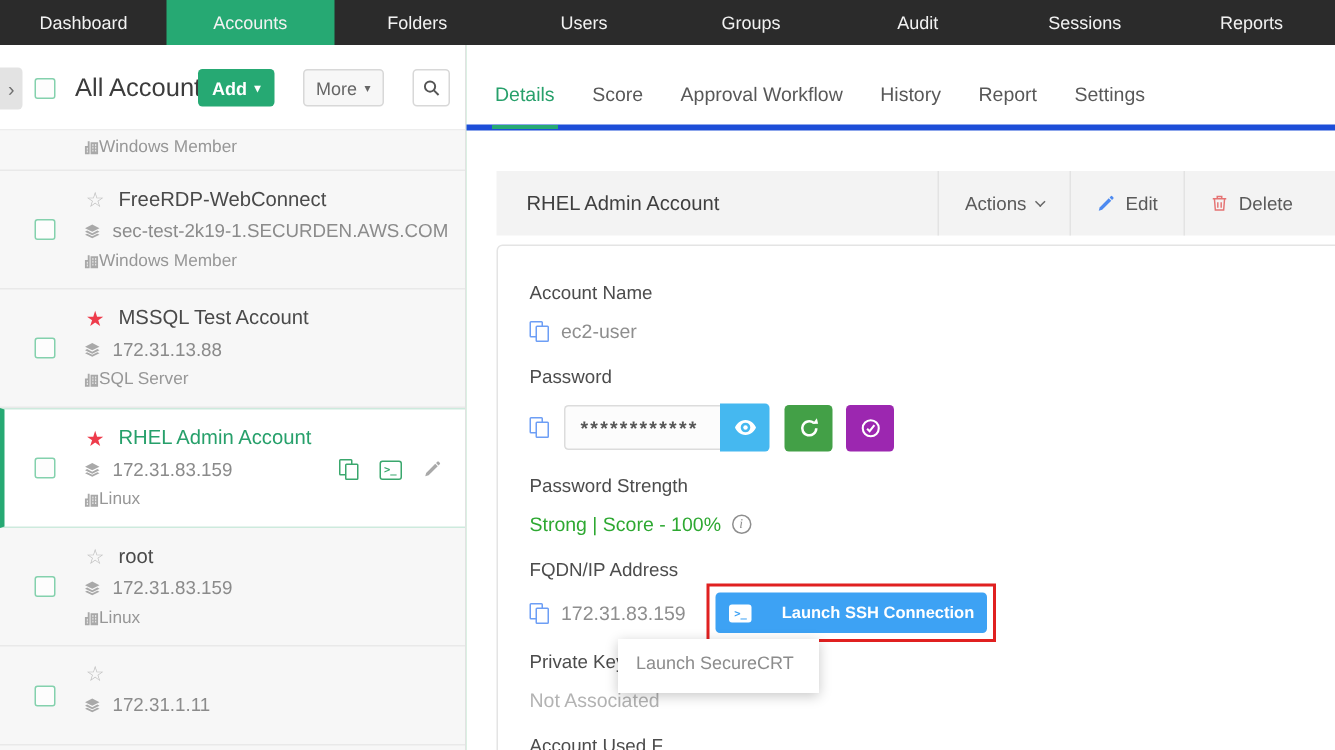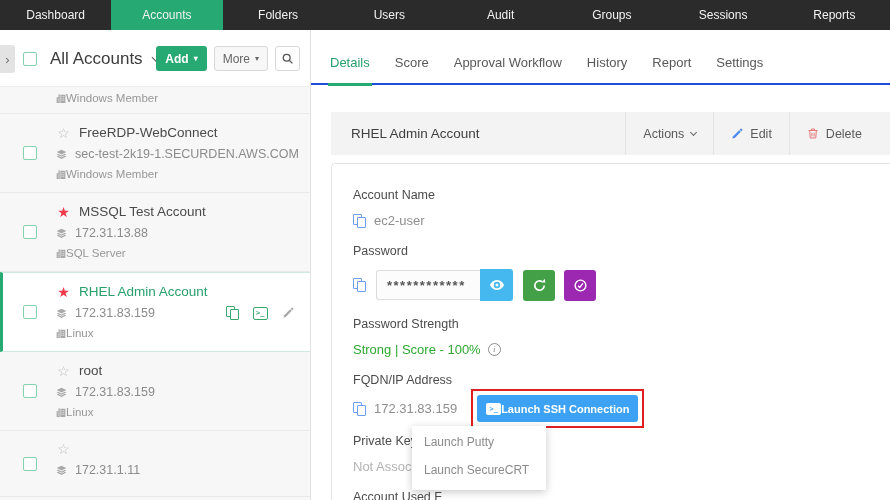--- a/index.html
+++ b/index.html
@@ -20,21 +20,21 @@
   
   .sidebar{position:absolute;left:0;top:30px;width:311px;bottom:0;background:#f7f7f7;border-right:1px solid #e2e2e2}
   .sb-header{position:relative;height:57px;background:#fff;border-bottom:1px solid #ededed}
   .collapse-btn{position:absolute;left:0;top:15px;width:15px;height:28px;background:#e3e3e3;border-radius:0 3px 3px 0;
     color:#6f6f6f;display:flex;align-items:center;justify-content:center;font-size:13px}
   .checkbox{display:inline-block;width:14px;height:14px;border:1.5px solid #84d1ad;border-radius:2px;background:#fdfdfd}
   .sb-check{position:absolute;left:23px;top:22px}
   .sb-title{position:absolute;left:50px;top:19px;font-size:17px;color:#3c3c3c;display:flex;align-items:center;gap:10px}
   .chev{display:inline-block;width:7px;height:7px;border-right:1.6px solid #555;border-bottom:1.6px solid #555;transform:rotate(45deg);margin-top:-4px}
   .chev.sm{width:5px;height:5px;border-width:1.4px;margin-top:-2px}
-  .sb-buttons{position:absolute;right:10px;top:16px;display:flex;gap:7px;align-items:center}
+  .sb-buttons{position:absolute;right:10px;top:16px;display:flex;gap:19px;align-items:center}
   .btn-add{background:var(--accent);color:#fff;font-size:12px;font-weight:bold;padding:5px 9px;border-radius:3px;display:flex;gap:5px;align-items:center;height:25px}
   .btn-more{background:#f7f7f7;border:1px solid #d8d8d8;color:#666;font-size:12px;padding:4px 8px;border-radius:3px;display:flex;gap:5px;align-items:center;height:25px}
   .caret{font-size:8px;line-height:1}
   .btn-search{width:25px;height:25px;border:1px solid #d8d8d8;border-radius:3px;display:flex;align-items:center;justify-content:center;background:#fff}
 
   .partial-item{position:relative;padding:5px 0 9px 56px;border-bottom:1px solid #e9e9e9}
   .meta-row{display:flex;align-items:center;gap:0;font-size:11.5px;color:#979797}
   .meta-row .ico,.host-row .ico{color:#a9a9a9;display:inline-flex}
   .account-item{position:relative;padding:11px 8px 12px 56px;border-bottom:1px solid #e9e9e9}
   .account-item .checkbox{position:absolute;left:23px;top:50%;transform:translateY(-50%)}
@@ -54,21 +54,21 @@
   .ic-copy::before{content:"";position:absolute;left:0;top:0;width:7px;height:9px;border:1.4px solid currentColor;border-radius:1px}
   .ic-copy::after{content:"";position:absolute;left:3.5px;top:3px;width:7px;height:9px;border:1.4px solid currentColor;border-radius:1px;background:#fff}
   .ic-term{position:relative;display:inline-block;width:15px;height:13px;border:1.4px solid currentColor;border-radius:2px}
   .ic-term::after{content:">_";position:absolute;left:2px;top:1px;font:700 7px/1.2 "DejaVu Sans Mono",monospace}
   .ic-info{display:inline-flex;width:13px;height:13px;border:1.2px solid #8e8e8e;border-radius:50%;color:#8e8e8e;
     align-items:center;justify-content:center;font:italic 9px/1 "Liberation Serif",serif}
   .ic-info::after{content:"i"}
 
   
   .main{position:absolute;left:311px;top:30px;right:0;bottom:0;background:#fff}
-  .tabs{display:flex;gap:21px;padding:25px 0 0 17px;border-bottom:2px solid #1d4ed8}
+  .tabs{display:flex;gap:21px;padding:25px 0 0 17px;border-bottom:4px solid #1d4ed8}
   .tab{font-size:13px;color:#585858;padding:0 2px 13px 2px}
   .tab.active{color:var(--accent-text);box-shadow:0 3px 0 0 var(--accent)}
 
   .acct-header{margin:27px 0 0 20px;height:43px;background:#f3f3f3;display:flex;align-items:stretch}
   .ah-title{display:flex;align-items:center;padding-left:20px;font-size:13.5px;color:#3f3f3f;flex:1}
   .ah-cell{display:flex;align-items:center;gap:7px;padding:0 17px;border-left:1px solid #e3e3e3;font-size:12.5px;color:#5a5a5a}
   .ah-cell.delete{padding-right:28px}
   .ah-cell .chev.sm{border-color:#666}
   .ico-edit{color:#4d8af0;display:inline-flex}
   .ico-trash{color:#e57373;display:inline-flex}
@@ -84,41 +84,41 @@
     display:flex;align-items:center;padding-left:10px;font-size:13px;font-weight:bold;letter-spacing:1.5px;color:#555;overflow:hidden}
   .pw-btn{width:32px;height:31px;border-radius:3px;display:flex;align-items:center;justify-content:center;flex:0 0 auto}
   .btn-eye{background:var(--eye);border-radius:0 3px 3px 0;width:33px;height:32px}
   .btn-refresh{background:var(--refresh);margin-left:10px}
   .btn-verify{background:var(--verify);margin-left:9px}
   .strength-row{display:flex;align-items:center;gap:7px;font-size:13px;color:var(--strength)}
   .fqdn .f-label{margin-bottom:2px}
   .field.fqdn{margin-bottom:6px}
   .fqdn-row{display:flex;align-items:center;gap:8px}
   .red-box{margin-left:6px;border:2px solid var(--annotation);padding:4px;display:inline-flex;background:transparent}
-  .btn-launch{background:var(--launch);color:#fff;font-size:11px;font-weight:bold;padding:0 9px;height:27px;border-radius:3px;display:flex;align-items:center;gap:0;white-space:nowrap}
+  .btn-launch{background:var(--launch);color:#fff;font-size:11px;font-weight:bold;padding:0 9px;height:27px;border-radius:3px;display:flex;align-items:center;gap:20px;white-space:nowrap}
   .launch-term{width:15px;height:12px;background:#fff;border-radius:2px;color:var(--launch);text-align:center;font:700 7px/12px "DejaVu Sans Mono",monospace}
   .launch-term::after{content:">_"}
   .pk-value{color:#b3b3b3}
 
   .ssh-menu{position:absolute;left:101px;top:396px;width:134px;background:#fff;box-shadow:0 2px 8px rgba(0,0,0,.22);z-index:5;padding:2px 0 6px 0}
   .menu-item{font-size:12px;color:#8c8c8c;padding:7px 12px;white-space:nowrap}
   .menu-item.highlighted{background:var(--teal);color:#fff;font-weight:bold}
 </style>
 </head>
 <body>
 
 <div class="screen" data-interactable="false">
 
   <div class="topnav" id="topnav" data-interactable="false">
       <div class="nav-item" data-interactable="true">Dashboard</div>
       <div class="nav-item active" data-interactable="true">Accounts</div>
       <div class="nav-item" data-interactable="true">Folders</div>
       <div class="nav-item" data-interactable="true">Users</div>
+      <div class="nav-item" data-interactable="true">Groups</div>
       <div class="nav-item" data-interactable="true">Audit</div>
-      <div class="nav-item" data-interactable="true">Groups</div>
       <div class="nav-item" data-interactable="true">Sessions</div>
       <div class="nav-item" data-interactable="true">Reports</div>
     </div>
 
   <div class="sidebar" data-interactable="false">
     <div class="sb-header" data-interactable="false">
       <div class="collapse-btn" data-interactable="true">
           <span data-interactable="false">›</span>
         </div>
       <span class="checkbox sb-check" data-interactable="true"></span>
@@ -390,18 +390,17 @@
         <div class="f-value pk-value" data-interactable="false">Not Associated</div>
       </div>
 
       <div class="field" data-interactable="false">
         <div class="f-label" data-interactable="false">Account Used F</div>
       </div>
 
     </div>
 
     <div class="ssh-menu" id="ssh-menu" data-interactable="false">
-        <div class="menu-item" data-interactable="true">Launch Putty</div>
         <div class="menu-item" data-interactable="true">Launch SecureCRT</div>
       </div>
   </div>
 
 </div>
 
 </body></html>

